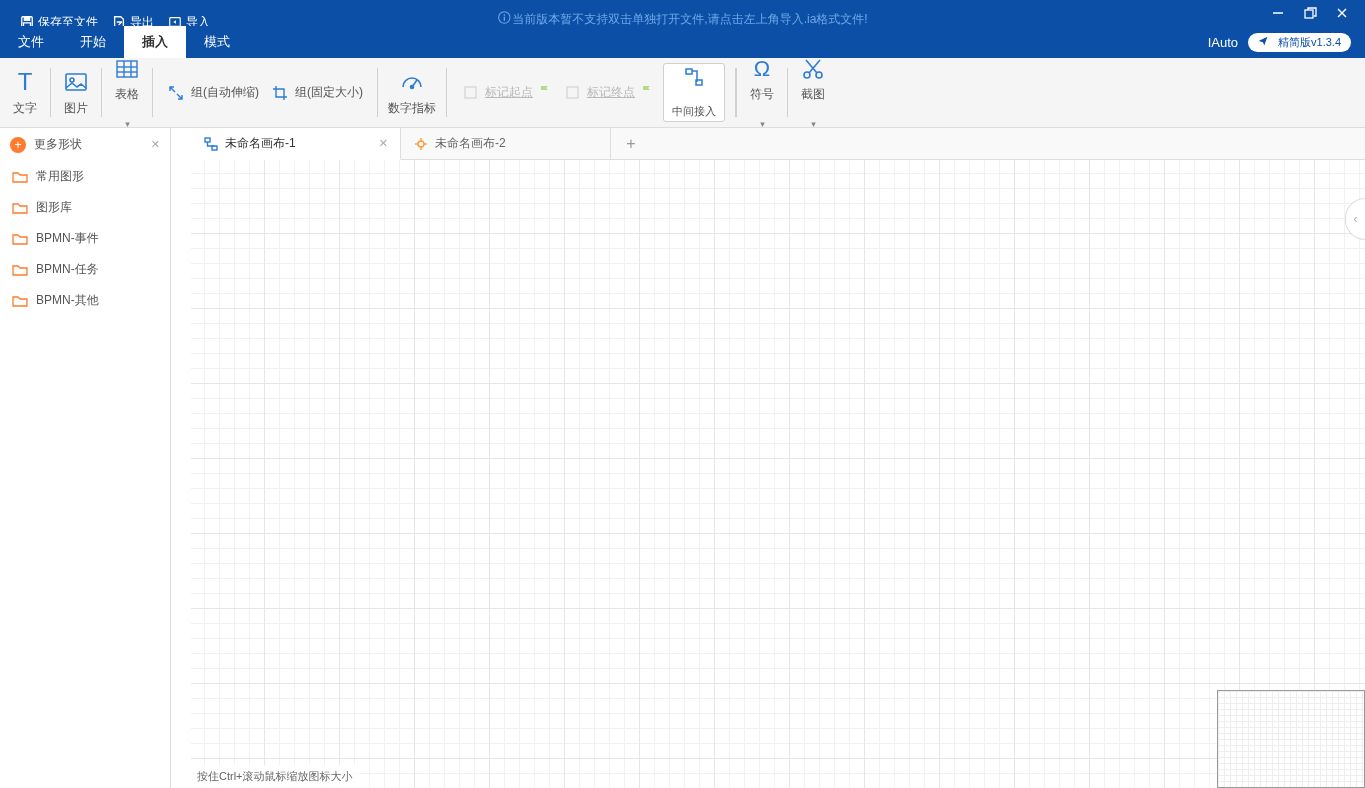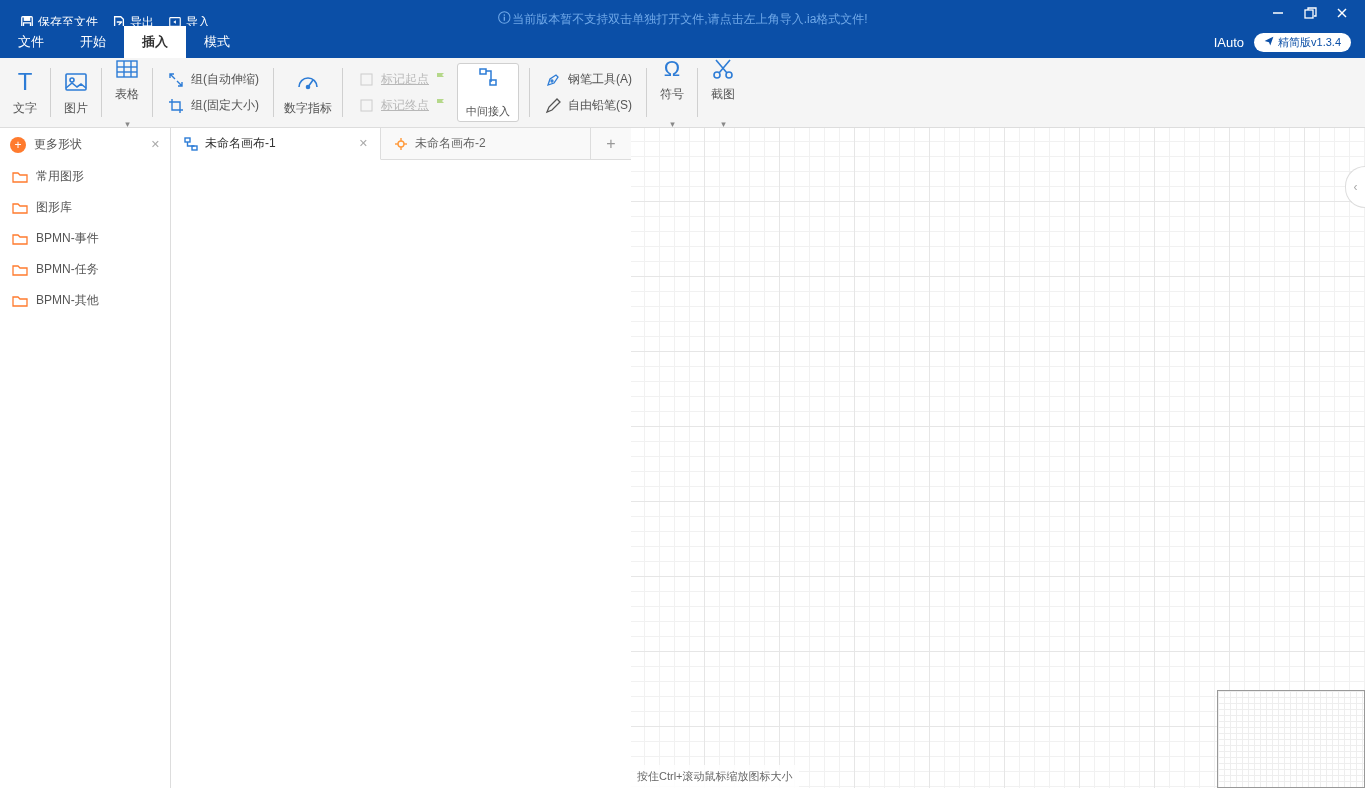--- a/index.html
+++ b/index.html
@@ -10,45 +10,45 @@
 .tb-btn { display: flex; align-items: center; gap: 4px; cursor: pointer; }
 .tb-icon { display: inline-flex; width: 14px; height: 14px; }
 .titlebar-center { position: absolute; left: 50%; transform: translateX(-50%); color: #6fa8e8; font-size: 12px; display: flex; align-items: center; gap: 2px; margin-top: 12px; }
 .titlebar-right { margin-left: auto; display: flex; align-items: center; gap: 10px; padding-right: 12px; }
 .win-ctrl { width: 22px; height: 22px; display: flex; align-items: center; justify-content: center; cursor: pointer; }
 
 .menubar { height: 32px; background: #0b4fa7; display: flex; align-items: stretch; color: #fff; font-size: 13px; position: relative; }
 .menu-item { padding: 0 18px; display: flex; align-items: center; cursor: pointer; }
 .menu-item.active { background: #fff; color: #333; font-weight: bold; }
 .menubar-right { margin-left: auto; display: flex; align-items: center; gap: 10px; padding-right: 14px; }
-.version-pill { background: #fff; color: #0b4fa7; border-radius: 10px; padding: 2px 10px; font-size: 11px; display: flex; align-items: center; gap: 4px; }
+.version-pill { background: #fff; color: #0b4fa7; border-radius: 10px; padding: 2px 10px; font-size: 11px; display: flex; align-items: center; gap: 10px; }
 
 .ribbon { height: 70px; background: #f5f5f5; border-bottom: 1px solid #ddd; display: flex; align-items: stretch; padding: 6px 0; }
 .ribbon-sep { width: 1px; background: #d0d0d0; margin: 4px 0; }
 .ribbon-group { display: flex; align-items: center; padding: 0 10px; gap: 6px; }
 .ribbon-big { display: flex; flex-direction: column; align-items: center; justify-content: center; gap: 4px; padding: 0 10px; font-size: 12px; color: #555; cursor: pointer; min-width: 50px; }
 .ribbon-big .icon { width: 28px; height: 28px; display: flex; align-items: center; justify-content: center; }
-.ribbon-row-col { display: flex; flex-direction: column; gap: 4px; }
+.ribbon-row-col { display: flex; flex-direction: row; gap: 4px; }
 .ribbon-small { display: flex; align-items: center; gap: 6px; font-size: 12px; color: #555; cursor: pointer; padding: 2px 4px; }
 .ribbon-small.disabled { color: #b8b8b8; text-decoration: underline; }
 .ribbon-small .icon { width: 18px; height: 18px; display: flex; align-items: center; justify-content: center; }
 .ribbon-boxed { border: 1px solid #d0d0d0; border-radius: 3px; padding: 4px 6px; background: #fff; }
 .dd-caret { font-size: 9px; color: #888; margin-left: 1px; }
 .label-with-caret { display: flex; align-items: center; gap: 16px; flex-direction: column; }
 
 .workspace { display: flex; height: calc(788px - 26px - 32px - 70px); position: relative; }
 
 .sidebar { width: 171px; background: #fff; border-right: 1px solid #ddd; display: flex; flex-direction: column; font-size: 12px; }
 .sidebar-header { display: flex; align-items: center; padding: 8px 10px; gap: 8px; color: #555; position: relative; }
 .sidebar-header .close-x { position: absolute; right: 10px; color: #aaa; cursor: pointer; font-size: 11px; }
 .plus-circle { width: 16px; height: 16px; border-radius: 50%; background: #ff7b2e; display: flex; align-items: center; justify-content: center; color: #fff; font-size: 12px; line-height: 1; }
 .sidebar-item { display: flex; align-items: center; gap: 8px; padding: 7px 12px; color: #555; cursor: pointer; }
 .folder-icon { width: 16px; height: 14px; color: #ff7b2e; }
 
-.main { flex: 1; display: flex; flex-direction: row; position: relative; }
+.main { flex: 1; display: flex; flex-direction: column; position: relative; margin-left: 20px; }
 .tabs { height: 32px; background: #f9f9f9; border-bottom: 1px solid #ddd; display: flex; align-items: stretch; font-size: 12px; }
 .tab { display: flex; align-items: center; gap: 6px; padding: 0 12px; border-right: 1px solid #ddd; cursor: pointer; min-width: 210px; position: relative; color: #666; }
 .tab.active { background: #fff; color: #333; font-weight: 500; border-bottom: 1px solid #fff; margin-bottom: -1px; }
 .tab .close-x { margin-left: auto; color: #aaa; font-size: 11px; }
 .tab-icon { width: 16px; height: 16px; display: flex; align-items: center; justify-content: center; }
 .tab-add { width: 40px; display: flex; align-items: center; justify-content: center; color: #999; cursor: pointer; font-size: 16px; }
 
 .canvas { flex: 1; position: relative; background-color: #fff;
   background-image:
     linear-gradient(#e6e6e6 1px, transparent 1px),
@@ -249,41 +249,20 @@
           <svg width="22" height="22" viewBox="0 0 22 22" fill="none" stroke="#2d7cd6" stroke-width="1.5">
             <rect x="3" y="3" width="6" height="5"></rect>
             <rect x="13" y="14" width="6" height="5"></rect>
             <path d="M9 5h5v11"></path>
           </svg>
         </span>
       <span style="font-size:11px;">中间接入</span>
     </div>
   </div>
   <div class="ribbon-sep"></div>
-  <div class="ribbon-group">
-    <div class="ribbon-row-col">
-      <div class="ribbon-small">
-        <span class="icon">
-            <svg width="16" height="16" viewBox="0 0 16 16" fill="none" stroke="#2d7cd6" stroke-width="1.3">
-              <path d="M3 13l2-6 6-4 2 2-4 6-6 2z"></path>
-              <circle cx="7" cy="9" r="1"></circle>
-            </svg>
-          </span>
-        <span>钢笔工具(A)</span>
-      </div>
-      <div class="ribbon-small">
-        <span class="icon">
-            <svg width="16" height="16" viewBox="0 0 16 16" fill="none" stroke="#555" stroke-width="1.3">
-              <path d="M2 14l2-5L12 1l3 3-8 8-5 2z"></path>
-            </svg>
-          </span>
-        <span>自由铅笔(S)</span>
-      </div>
-    </div>
-  </div>
   <div class="ribbon-sep"></div>
   <div class="ribbon-big">
     <span class="icon">
         <svg width="26" height="26" viewBox="0 0 26 26">
           <text x="13" y="20" text-anchor="middle" font-size="22" fill="#2d7cd6">Ω</text>
         </svg>
       </span>
     <span class="label-with-caret">
         <span>符号</span>
         <span class="dd-caret">▾</span>

